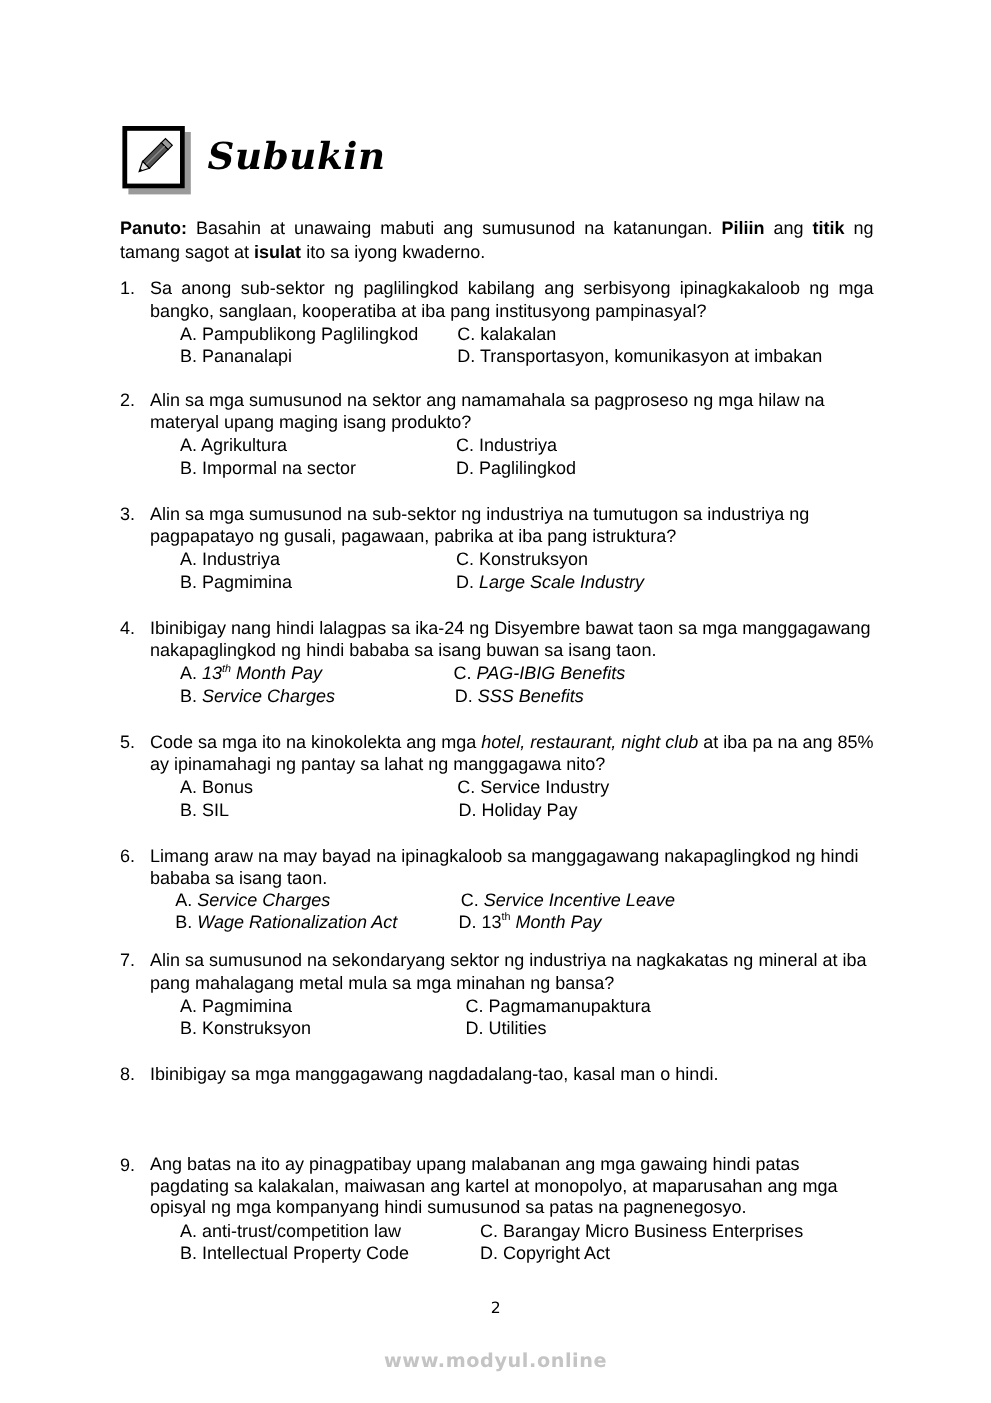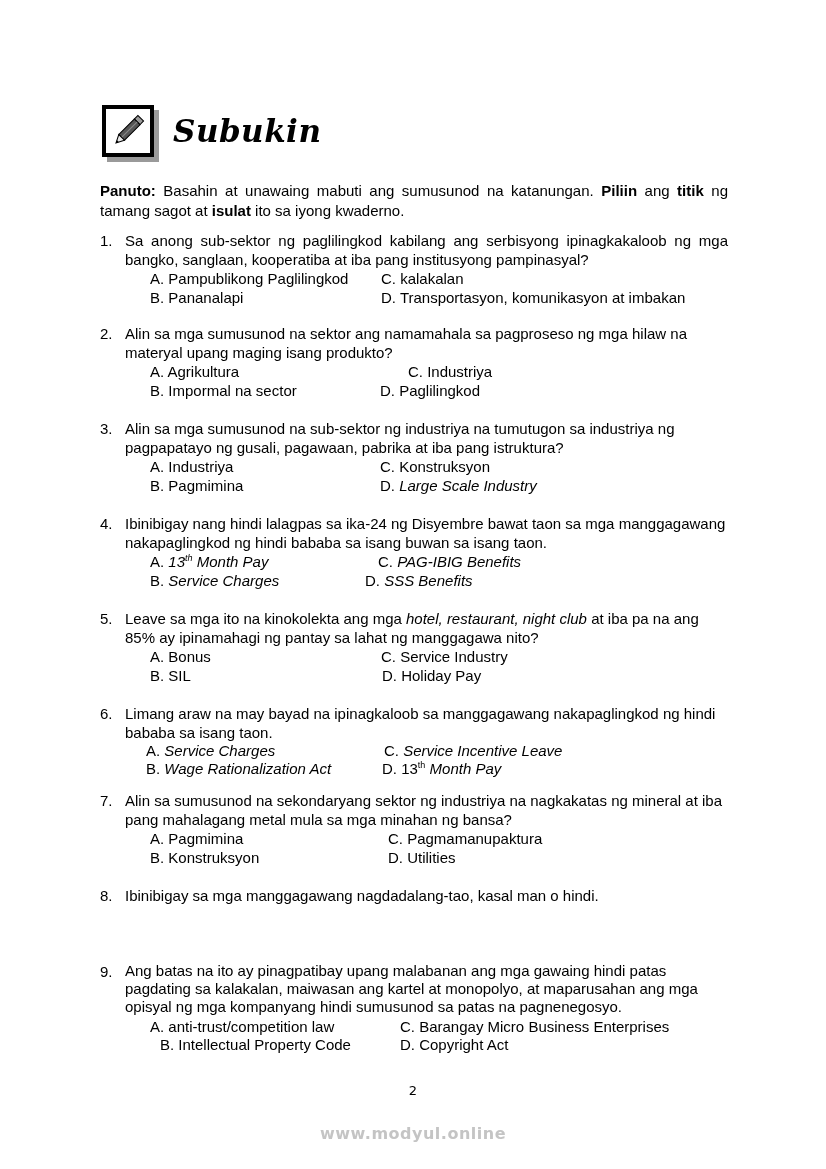--- a/index.html
+++ b/index.html
@@ -51,21 +51,21 @@
     <span class="opt" style="left:281px;top:19px;">D. Transportasyon, komunikasyon at imbakan</span>
   </div>
 </div>
 
 <div class="q" style="top:324px;">
   <span class="num">2.</span>
   <div class="stem">Alin sa mga sumusunod na sektor ang namamahala sa pagproseso ng mga hilaw na materyal upang maging isang produkto?</div>
   <div class="opts">
     <span class="opt" style="left:50px;top:0;">A. Agrikultura</span>
     <span class="opt" style="left:50px;top:19px;">B. Impormal na sector</span>
-    <span class="opt" style="left:280px;top:0;margin-left:28px;">C. Industriya</span>
+    <span class="opt" style="left:280px;top:0;">C. Industriya</span>
     <span class="opt" style="left:280px;top:19px;">D. Paglilingkod</span>
   </div>
 </div>
 
 <div class="q" style="top:419px;">
   <span class="num">3.</span>
   <div class="stem">Alin sa mga sumusunod na sub-sektor ng industriya na tumutugon sa industriya ng pagpapatayo ng gusali, pagawaan, pabrika at iba pang istruktura?</div>
   <div class="opts">
     <span class="opt" style="left:50px;top:0;">A. Industriya</span>
     <span class="opt" style="left:50px;top:19px;">B. Pagmimina</span>
@@ -74,27 +74,27 @@
   </div>
 </div>
 
 <div class="q" style="top:514px;">
   <span class="num">4.</span>
   <div class="stem">Ibinibigay nang hindi lalagpas sa ika-24 ng Disyembre bawat taon sa mga manggagawang nakapaglingkod ng hindi bababa sa isang buwan sa isang taon.</div>
   <div class="opts">
     <span class="opt" style="left:50px;top:0;"><span>A. </span><i>13</i><sup><i>th</i></sup><i> Month Pay</i></span>
     <span class="opt" style="left:50px;top:19px;"><span>B. </span><i>Service Charges</i></span>
     <span class="opt" style="left:278px;top:0;"><span>C. </span><i>PAG-IBIG Benefits</i></span>
-    <span class="opt" style="left:265px;top:19px;"><span>D. </span><i>SSS Benefits</i></span>
+    <span class="opt" style="left:279px;top:19px;"><span>D. </span><i>SSS Benefits</i></span>
   </div>
 </div>
 
 <div class="q" style="top:609px;">
   <span class="num">5.</span>
-  <div class="stem"><span>Leave sa mga ito na kinokolekta ang mga </span><i>hotel, restaurant, night club</i><span> at iba pa na ang 85% ay ipinamahagi ng pantay sa lahat ng manggagawa nito?</span></div>
+  <div class="stem"><span>Code sa mga ito na kinokolekta ang mga </span><i>hotel, restaurant, night club</i><span> at iba pa na ang 85% ay ipinamahagi ng pantay sa lahat ng manggagawa nito?</span></div>
   <div class="opts">
     <span class="opt" style="left:50px;top:0;">A. Bonus</span>
     <span class="opt" style="left:50px;top:19px;">B. SIL</span>
     <span class="opt" style="left:281px;top:0;">C. Service Industry</span>
     <span class="opt" style="left:282px;top:19px;">D. Holiday Pay</span>
   </div>
 </div>
 
 <div class="q" style="top:704px;">
   <span class="num">6.</span>
@@ -121,20 +121,20 @@
 <div class="q" style="top:886px;">
   <span class="num">8.</span>
   <div class="stem">Ibinibigay sa mga manggagawang nagdadalang-tao, kasal man o hindi.</div>
 </div>
 
 <div class="q" style="top:962px;">
   <span class="num">9.</span>
   <div class="stem" style="line-height:18px;">Ang batas na ito ay pinagpatibay upang malabanan ang mga gawaing hindi patas pagdating sa kalakalan, maiwasan ang kartel at monopolyo, at maparusahan ang mga opisyal ng mga kompanyang hindi sumusunod sa patas na pagnenegosyo.</div>
   <div class="opts" style="top:1px;">
     <span class="opt" style="left:50px;top:0;">A. anti-trust/competition law</span>
-    <span class="opt" style="left:60px;top:18px;">B. Intellectual Property Code</span>
+    <span class="opt" style="left:50px;top:18px;">B. Intellectual Property Code</span>
     <span class="opt" style="left:300px;top:0;">C. Barangay Micro Business Enterprises</span>
     <span class="opt" style="left:300px;top:18px;">D. Copyright Act</span>
   </div>
 </div>
 
 <div class="page-num">2</div>
 <div class="watermark">www.modyul.online</div>
 
 </body></html>

